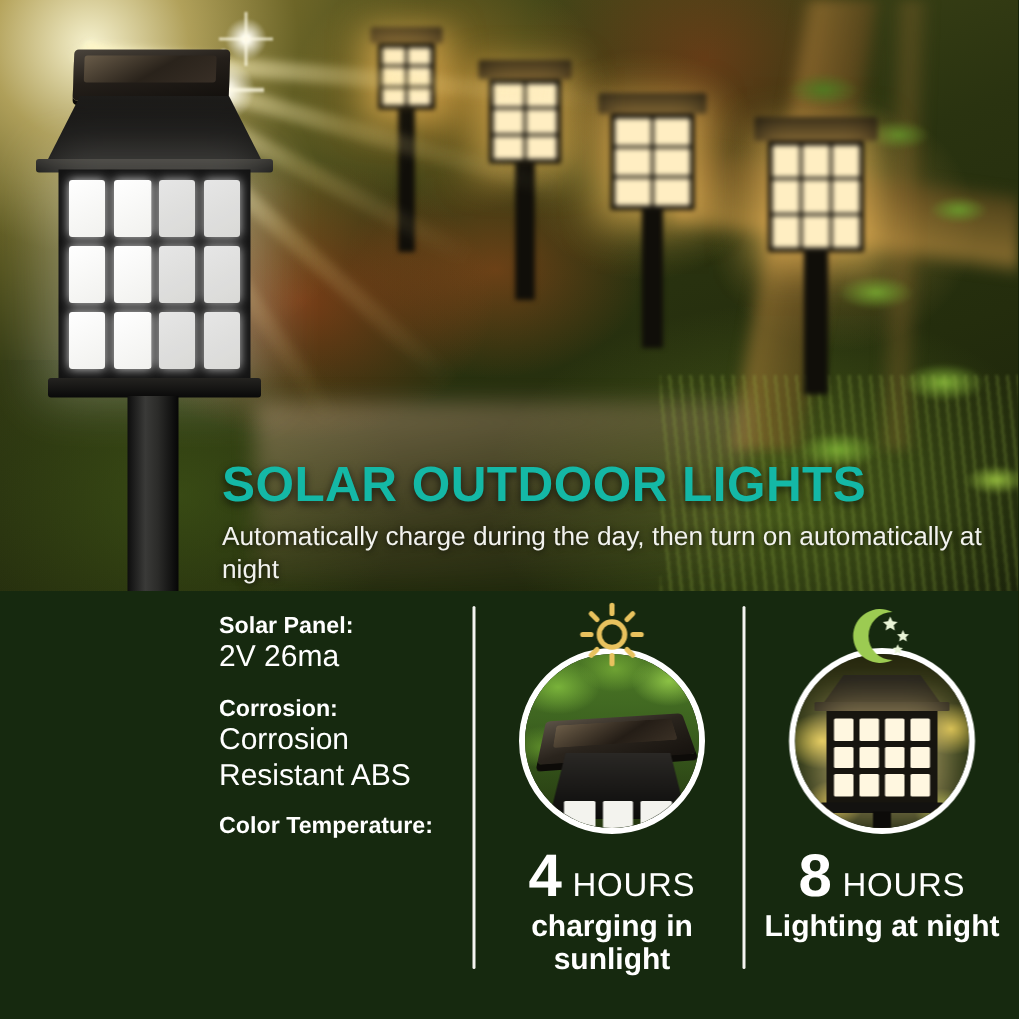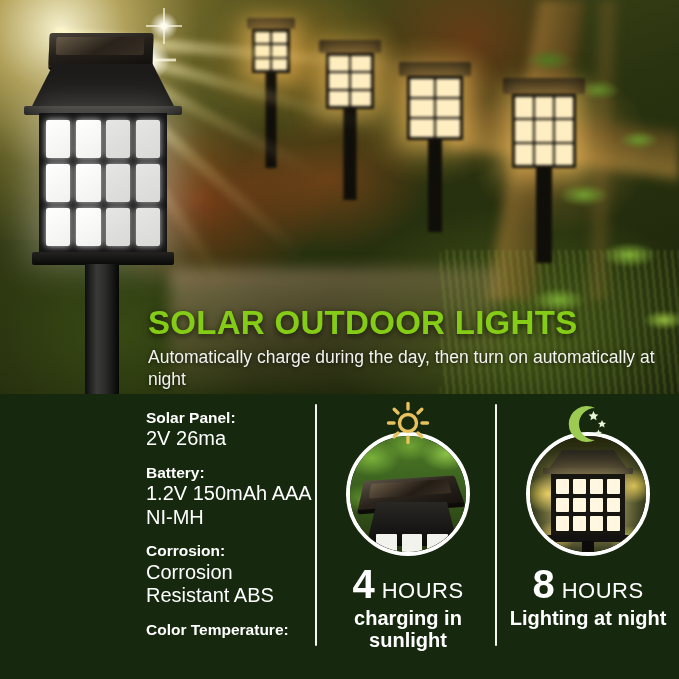--- a/index.html
+++ b/index.html
@@ -93,21 +93,21 @@
   .hero .face.right{filter:brightness(.9);}
   .hero .pane{background:linear-gradient(150deg,#ffffff,#f1f1ee);border-radius:2px;
     box-shadow:0 0 7px rgba(255,255,255,.85);}
   .hero .base{position:absolute;left:10px;top:228px;width:142px;height:13px;
     background:linear-gradient(180deg,#242320,#090909);border-radius:2px;}
   .hero .pole{position:absolute;left:63px;top:240px;width:34px;height:270px;
     background:linear-gradient(90deg,#0d0d0d,#3a3a38 35%,#2b2b29 60%,#060606);}
 
   
   .headline{position:absolute;left:148px;top:306px;width:520px;}
-  .h1{color:#84cc16;font-size:33px;font-weight:bold;letter-spacing:.3px;line-height:1;
+  .h1{color:#14b8a6;font-size:33px;font-weight:bold;letter-spacing:.3px;line-height:1;
     text-shadow:0 2px 6px rgba(0,0,0,.65);white-space:nowrap;}
   .h2{color:#f2f2ee;font-size:17.5px;line-height:1.28;margin-top:7px;
     text-shadow:0 1px 4px rgba(0,0,0,.7);}
 
   
   .panel{position:absolute;left:0;top:394px;width:679px;height:285px;background:#16290f;}
   .divider{position:absolute;top:404px;width:2px;height:242px;background:#f4f4f0;border-radius:1px;}
   #div1{left:315px;} #div2{left:495px;}
 
   
@@ -281,24 +281,20 @@
   <div class="panel"></div>
   <div class="divider" id="div1"></div>
   <div class="divider" id="div2"></div>
 
   <div class="specs">
     <div class="spec">
       <div class="k">Solar Panel:</div>
       <div class="v">2V 26ma</div>
     </div>
     <div class="spec">
-      <div class="k">Battery:</div>
-      <div class="v">1.2V 150mAh AAA NI-MH</div>
-    </div>
-    <div class="spec">
       <div class="k">Corrosion:</div>
       <div class="v">Corrosion Resistant ABS</div>
     </div>
     <div class="spec">
       <div class="k">Color Temperature:</div>
     </div>
   </div>
 
   <div class="feat" id="feat1">
     <div class="ficon">

